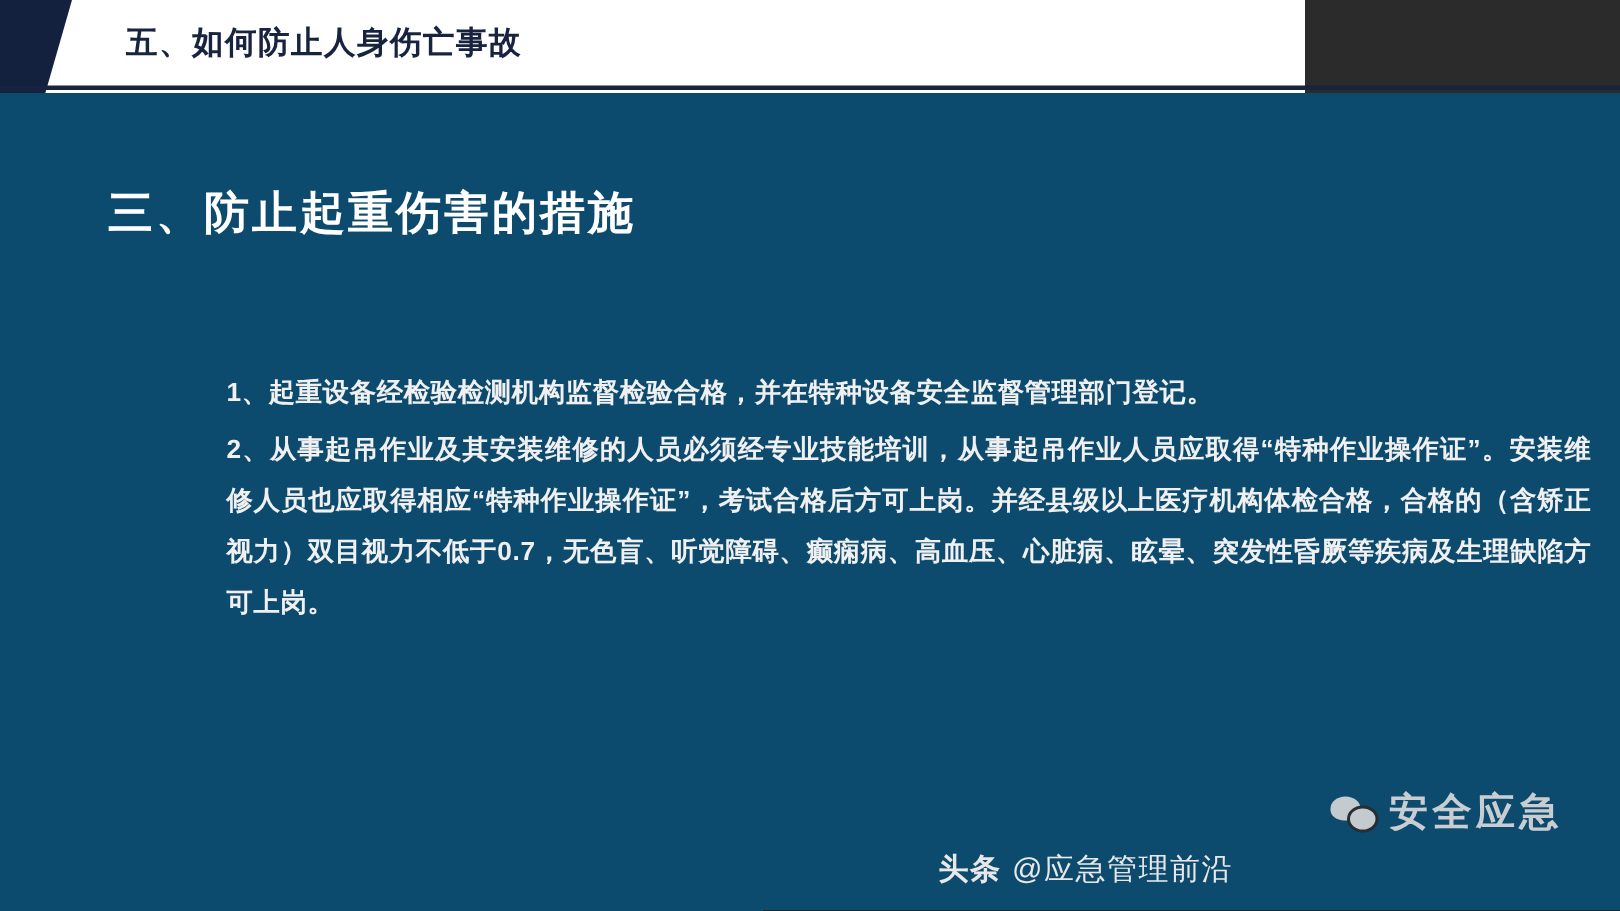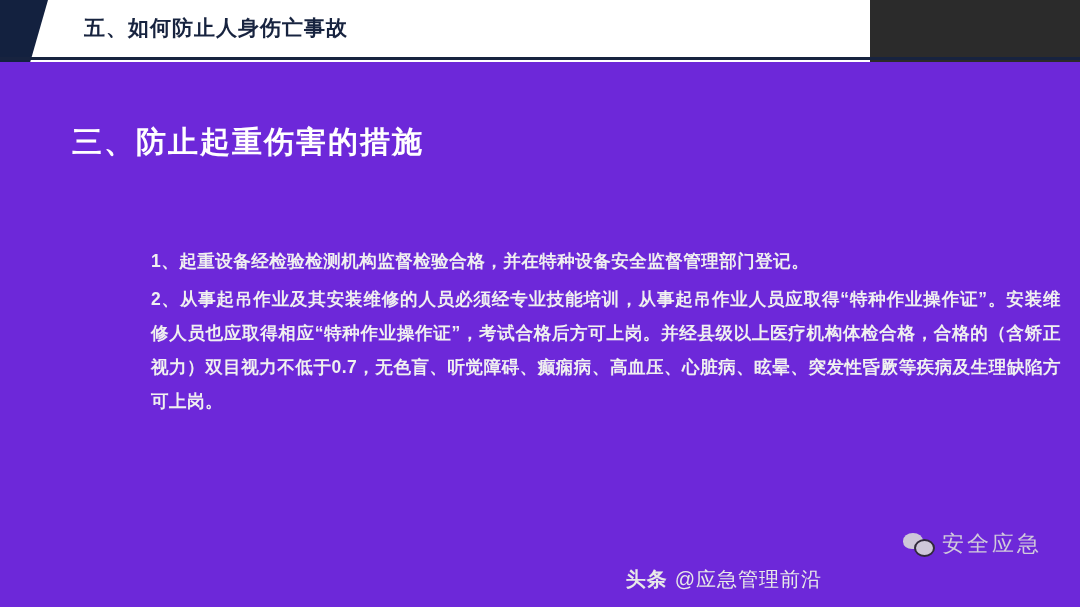--- a/index.html
+++ b/index.html
@@ -67,21 +67,21 @@
     background: #17233f;
   }
 
   
   .body-area {
     position: absolute;
     top: 62px;
     left: 0;
     width: 1080px;
     height: 545px;
-    background: #6d28d9;
+    background: #0c4a6e;
   }
   .section-title {
     position: absolute;
     left: 72px;
     top: 60px;
     font-size: 30px;
     font-weight: bold;
     color: #ffffff;
     letter-spacing: 2px;
     white-space: nowrap;
@@ -151,22 +151,22 @@
     position: absolute;
     left: 11px;
     top: 8px;
     width: 17px;
     height: 14px;
     background: #d9d9d9;
     border-radius: 50%;
     border: 2px solid #2b2b2b;
   }
   .wm-wechat .wx-text {
-    font-size: 22px;
-    font-weight: normal;
+    font-size: 26px;
+    font-weight: bold;
     color: #dcdcdc;
     letter-spacing: 3px;
     text-align: right;
   }
 </style>
 </head>
 <body>
 
 <div class="slide">
 

